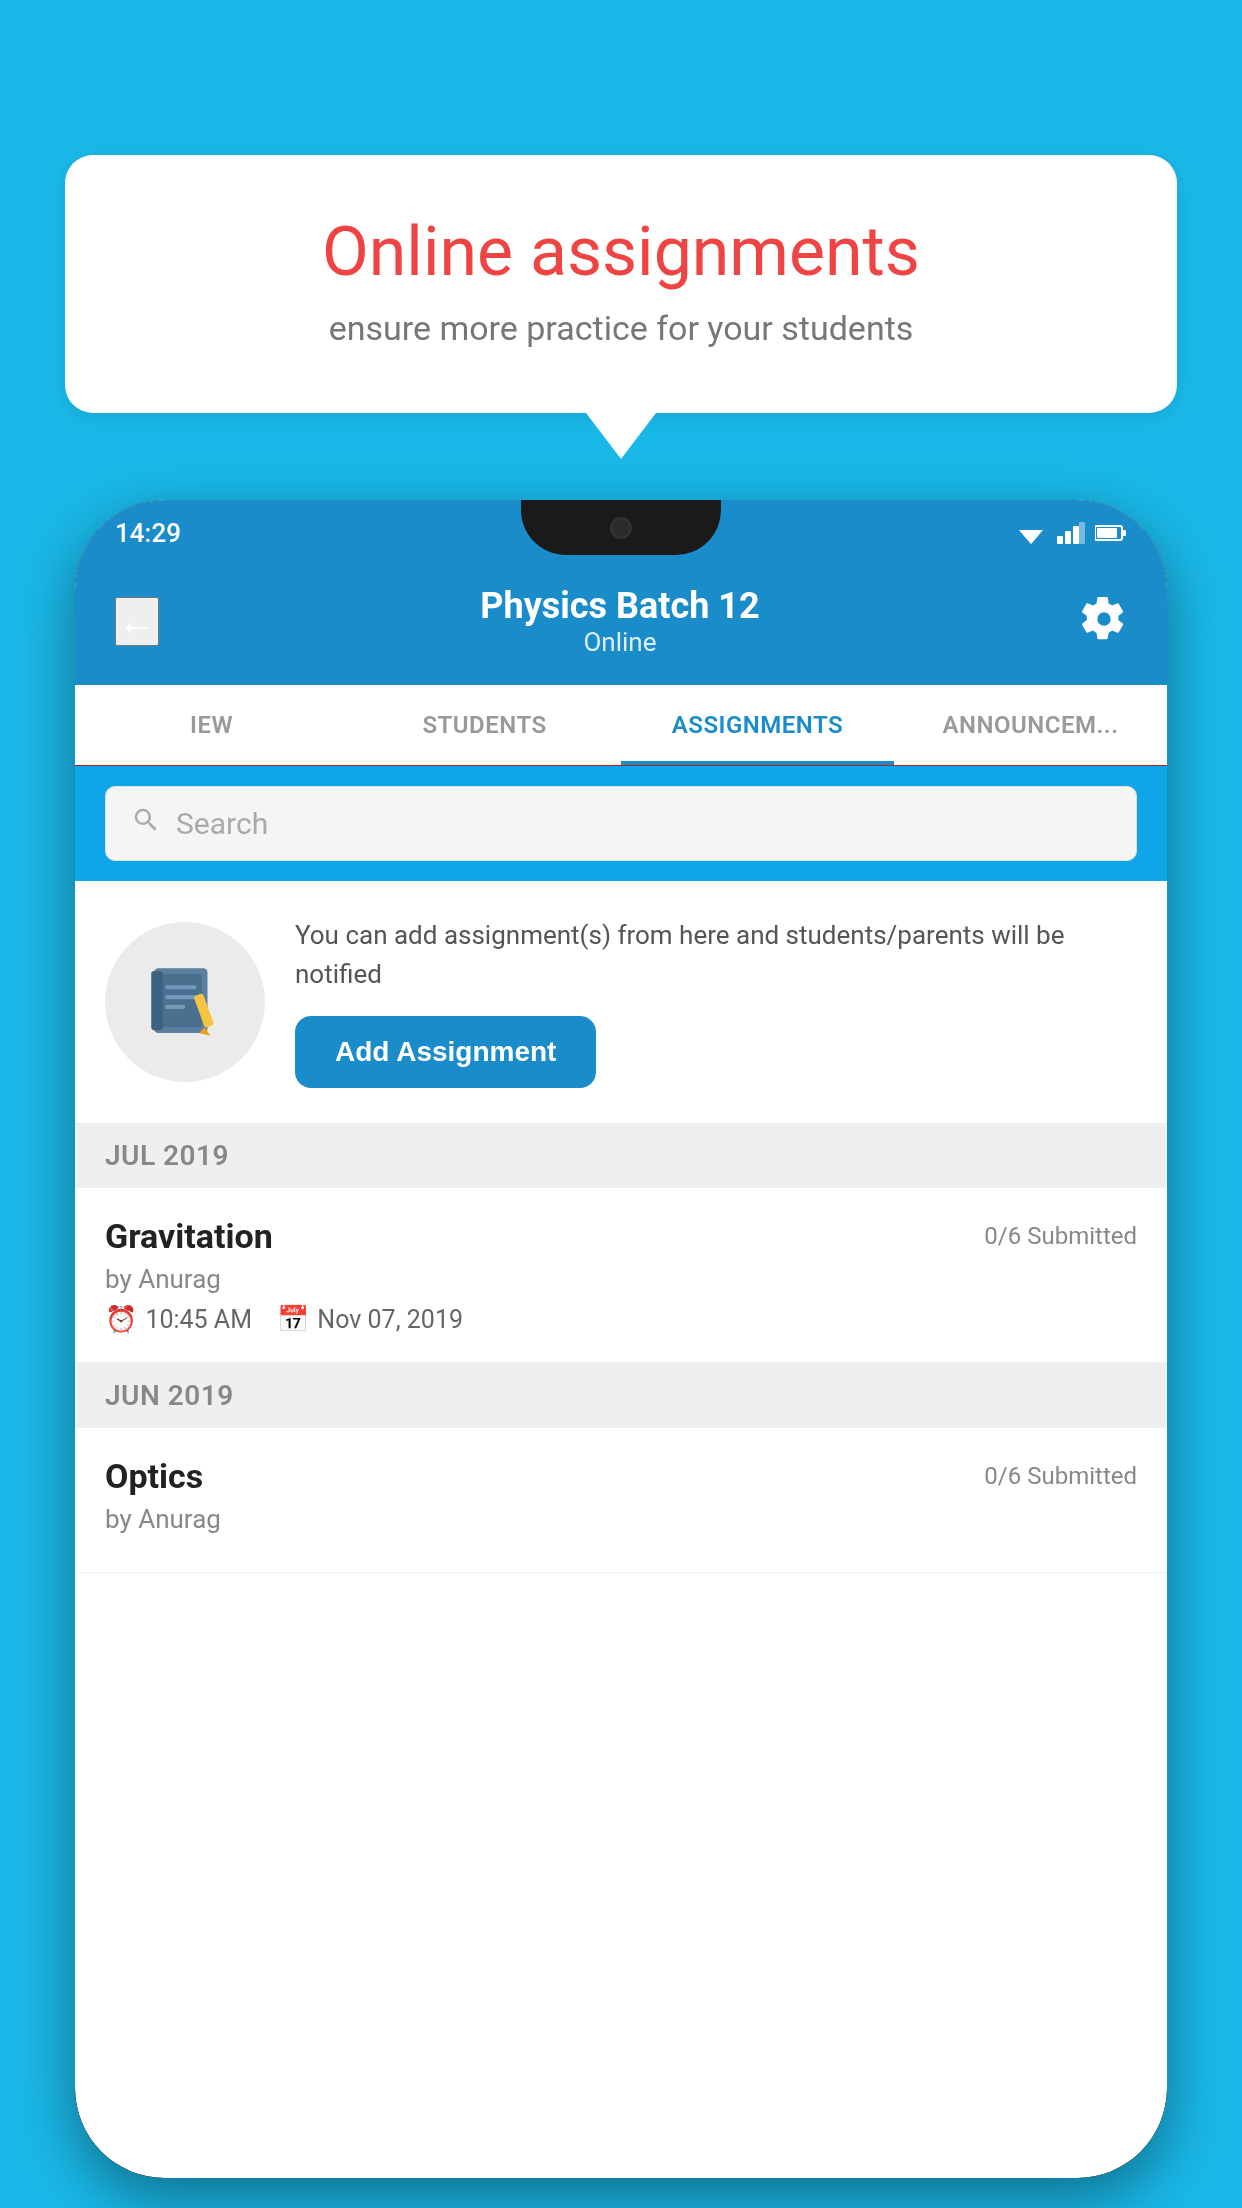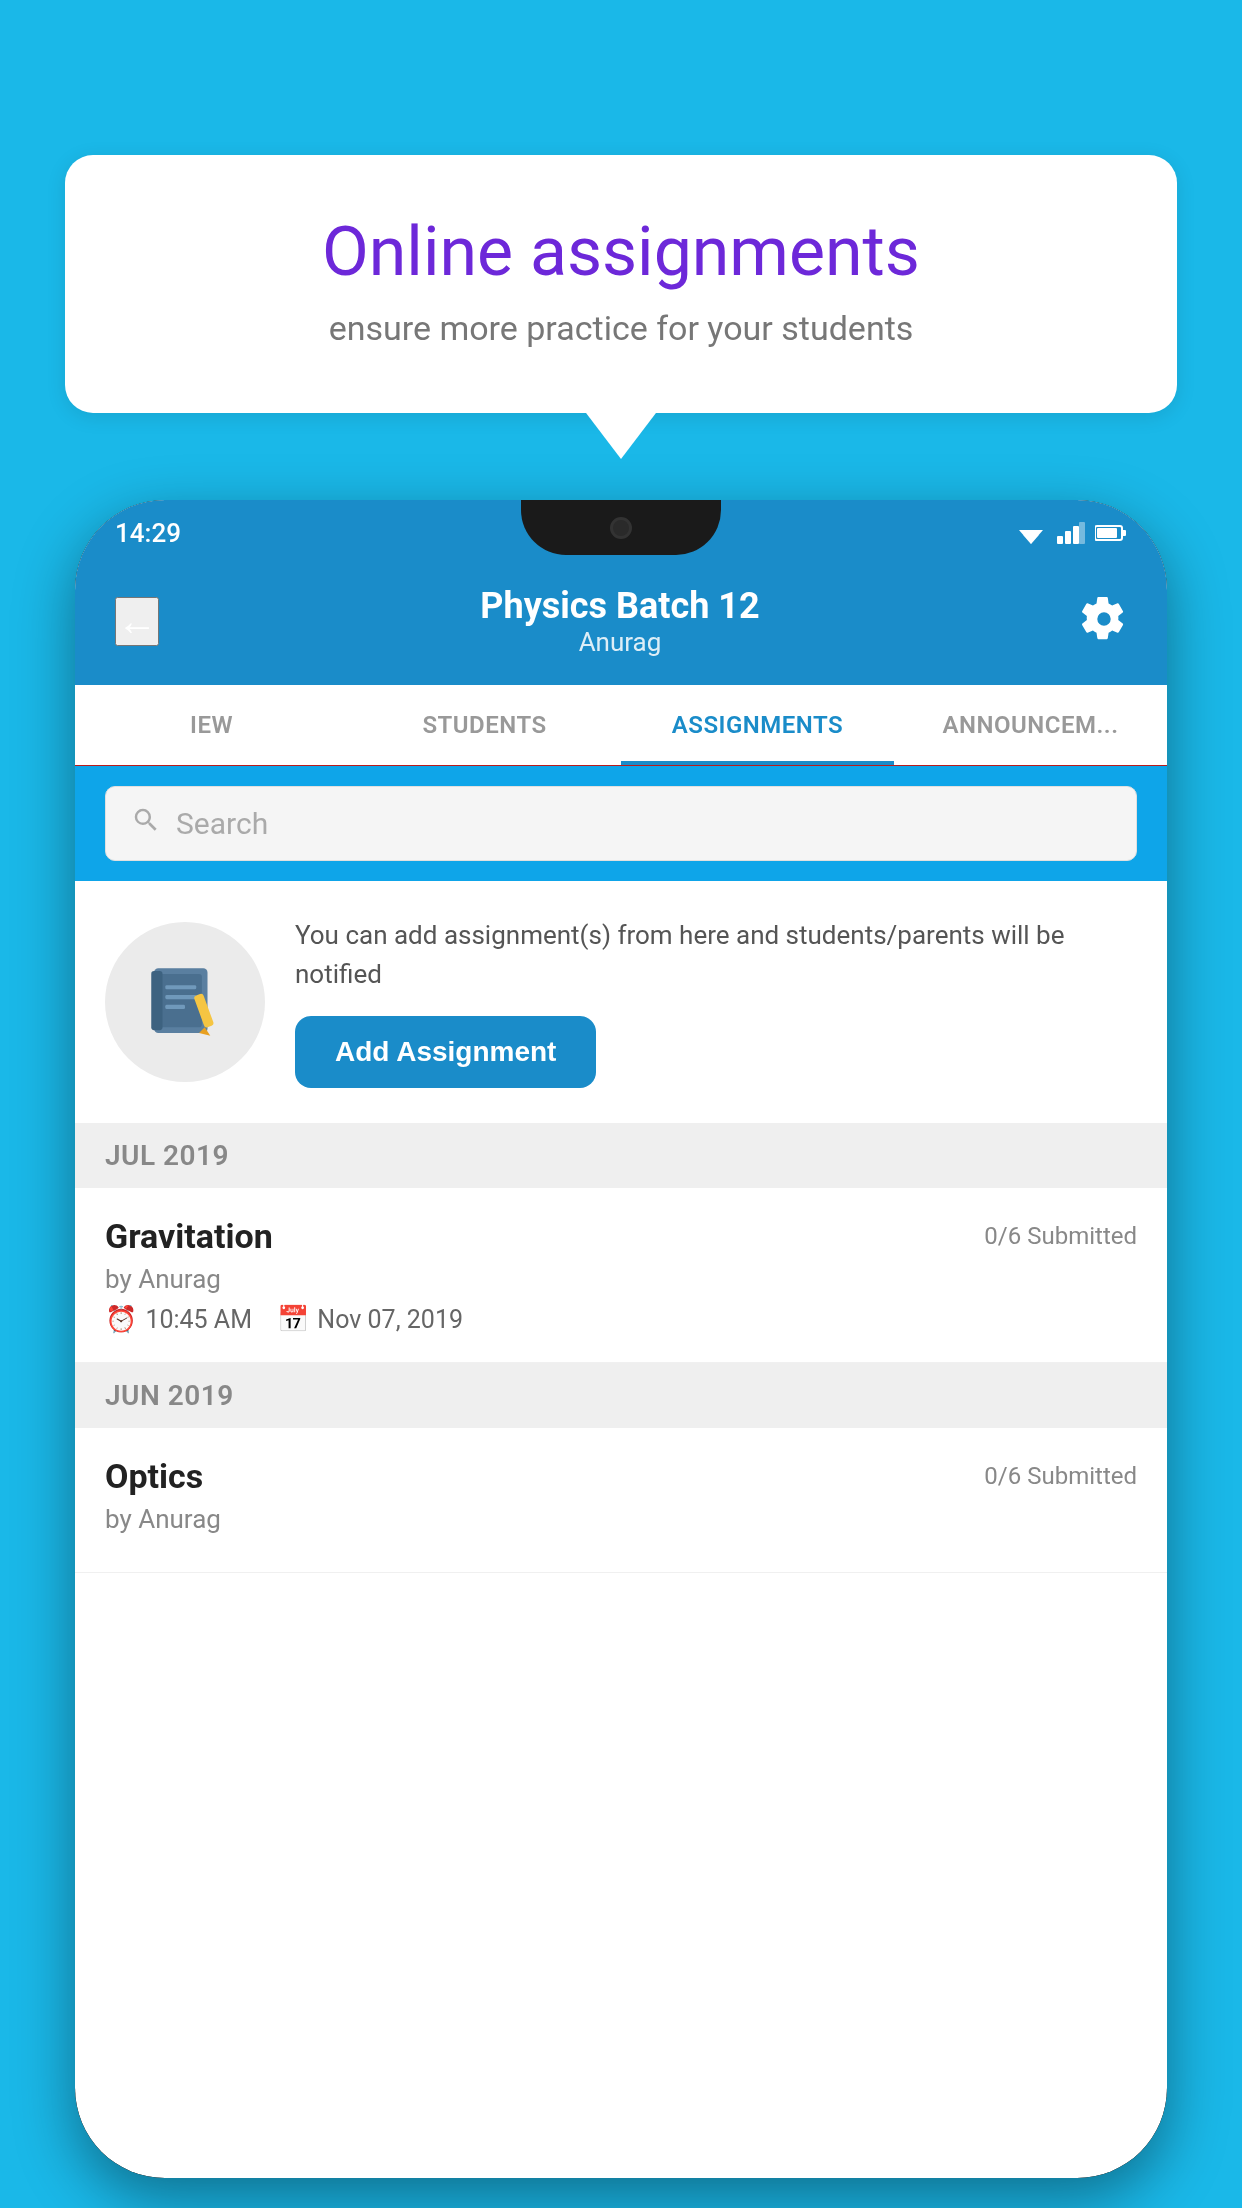--- a/index.html
+++ b/index.html
@@ -35,21 +35,21 @@
       bottom: -46px;
       left: 50%;
       transform: translateX(-50%);
       border-left: 38px solid transparent;
       border-right: 38px solid transparent;
       border-top: 50px solid #fff;
     }
 
     .bubble-title {
       font-size: 68px;
-      color: #6d28d9;
+      color: #ef4444;
       font-weight: 400;
       text-align: center;
       margin-bottom: 18px;
       line-height: 1.1;
     }
 
     .bubble-subtitle {
       font-size: 34px;
       color: #777;
       text-align: center;
@@ -389,21 +389,21 @@
           <rect x="27" y="6" width="4" height="6" rx="1" fill="white"></rect>
           <rect x="2" y="4" width="20" height="10" rx="1" fill="white"></rect>
         </svg>
       </div>
     </div>
 
     <div class="app-header">
       <button class="back-btn">←</button>
       <div class="header-center">
         <div class="header-title">Physics Batch 12</div>
-        <div class="header-subtitle">Anurag</div>
+        <div class="header-subtitle">Online</div>
       </div>
       <div class="settings-btn">
         <svg width="46" height="46" viewBox="0 0 24 24" fill="white">
           <path d="M12 15.5A3.5 3.5 0 0 1 8.5 12 3.5 3.5 0 0 1 12 8.5a3.5 3.5 0 0 1 3.5 3.5 3.5 3.5 0 0 1-3.5 3.5m7.43-2.92c.04-.33.07-.67.07-1.08s-.03-.75-.07-1.08l2.34-1.83c.21-.16.27-.45.14-.68l-2.22-3.84c-.13-.23-.42-.31-.65-.23l-2.76 1.11c-.58-.44-1.2-.81-1.88-1.09l-.42-2.94c-.04-.25-.26-.43-.51-.43h-4.44c-.25 0-.47.18-.51.43l-.42 2.94c-.68.28-1.3.65-1.88 1.09l-2.76-1.11c-.23-.08-.52 0-.65.23l-2.22 3.84c-.14.23-.08.52.14.68l2.34 1.83c-.04.33-.07.67-.07 1.08s.03.75.07 1.08l-2.34 1.83c-.21.16-.27.45-.14.68l2.22 3.84c.13.23.42.31.65.23l2.76-1.11c.58.44 1.2.81 1.88 1.09l.42 2.94c.04.25.26.43.51.43h4.44c.25 0 .47-.18.51-.43l.42-2.94c.68-.28 1.3-.65 1.88-1.09l2.76 1.11c.23.08.52 0 .65-.23l2.22-3.84c.14-.23.08-.52-.14-.68l-2.34-1.83z"></path>
         </svg>
       </div>
     </div>
 
     <div class="tabs">
       <div class="tab">

